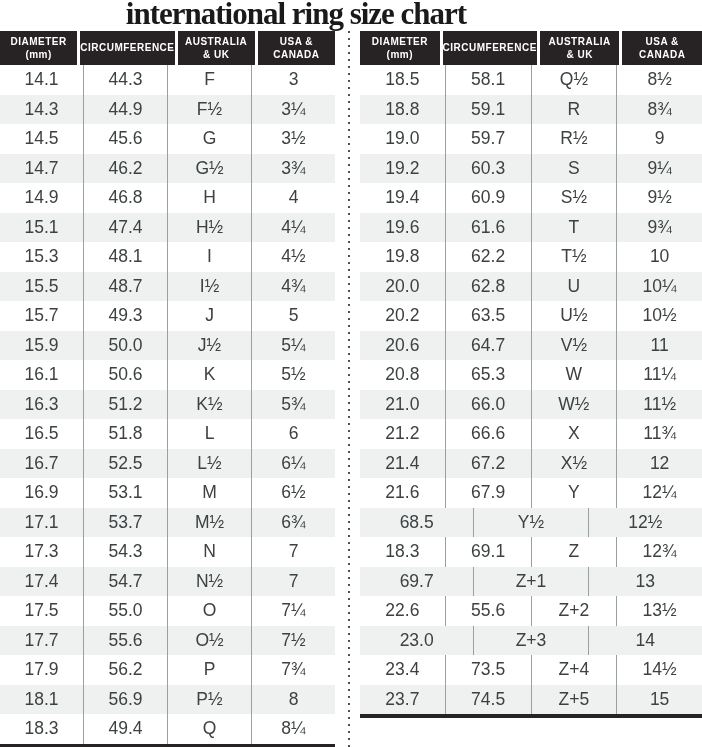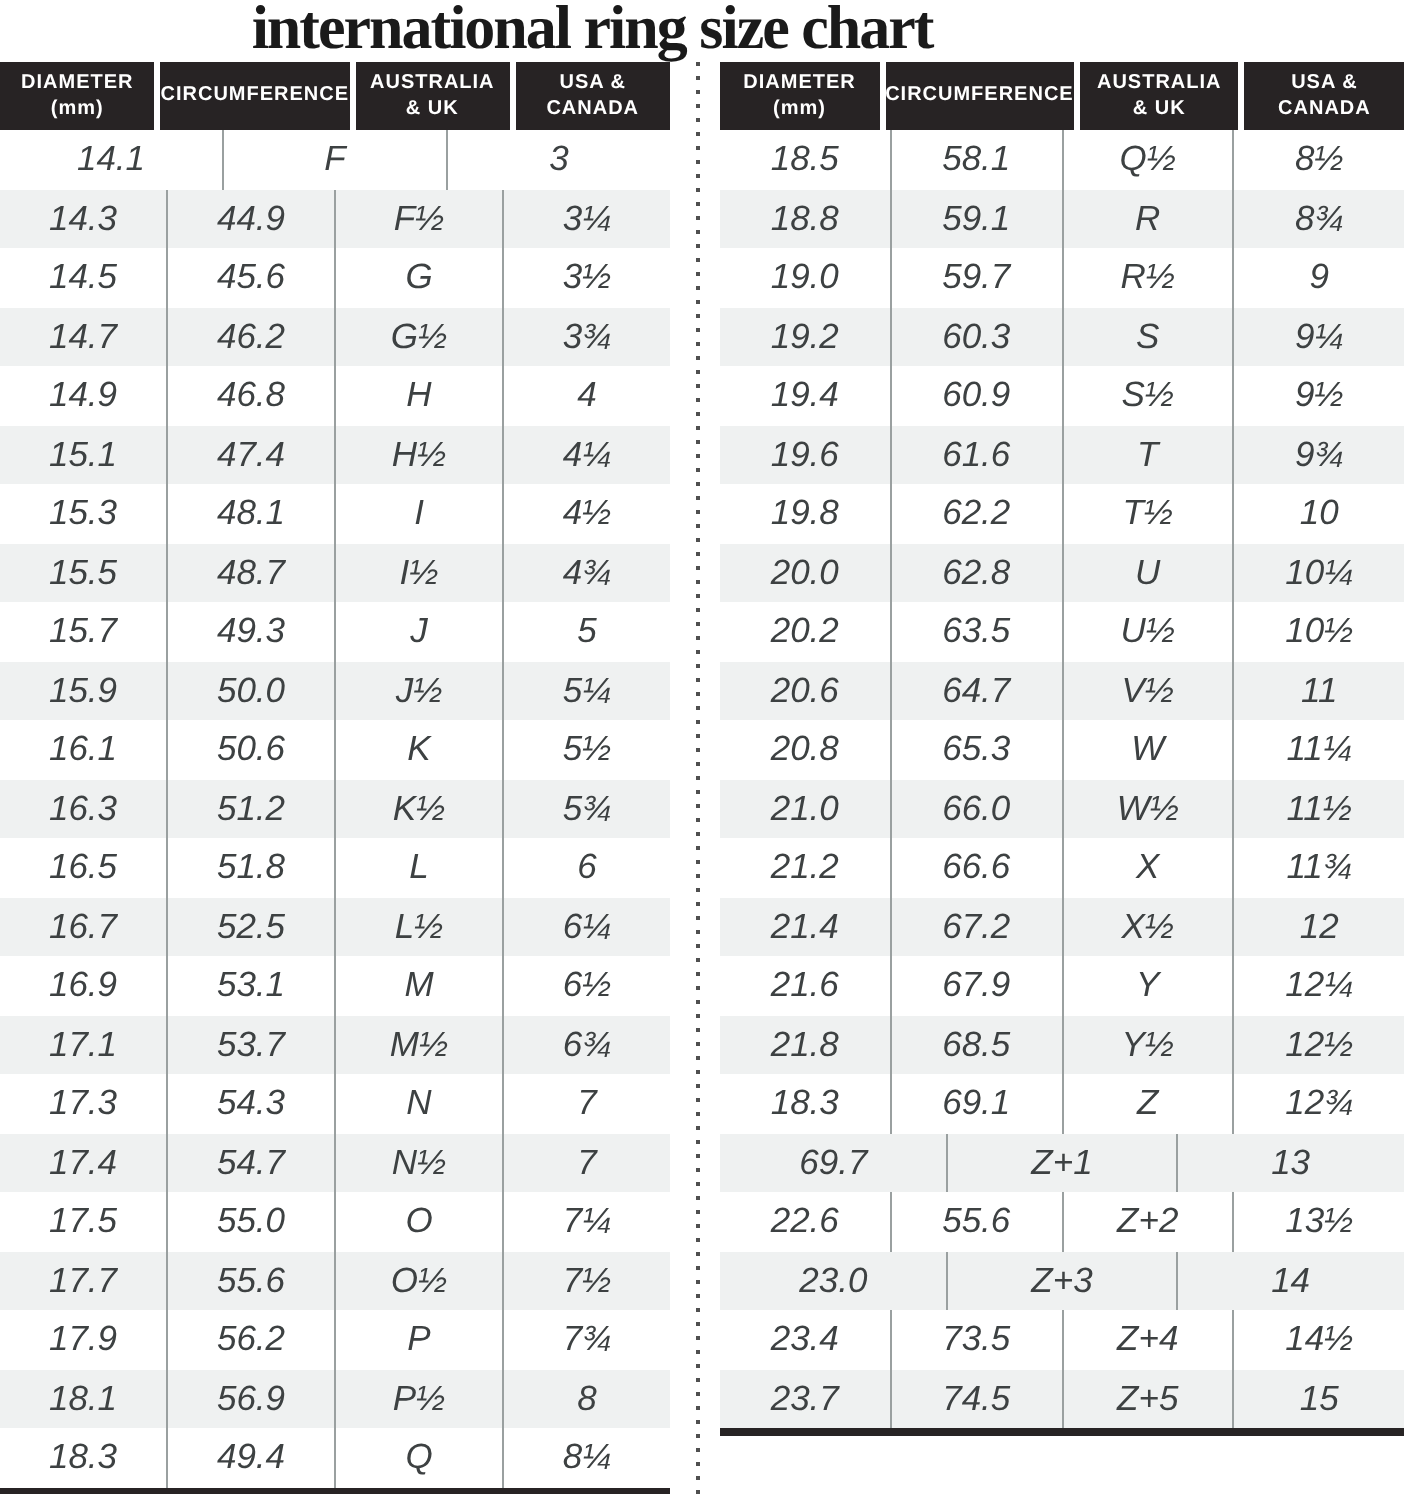--- a/index.html
+++ b/index.html
@@ -34,41 +34,39 @@
   }
   .ring-table {
     position:absolute;
     top:31px;
   }
   .ring-table.left  { left:0;     width:335px; }
   .ring-table.right { left:360px; width:342px; }
   .thead {
     display:flex;
     height:34px;
-    justify-content:flex-end;
   }
   .th {
     flex:1;
     background:var(--header-bg);
     color:var(--header-text);
     display:flex;
     flex-direction:column;
     align-items:center;
     justify-content:center;
     font-weight:bold;
     font-size:10px;
     line-height:1.35;
     letter-spacing:0.5px;
     text-align:center;
   }
   .th + .th { margin-left:3px; }
   .tbody .row {
     display:flex;
     height:29.5px;
-    font-style:italic;
   }
   .tbody .row:nth-child(even) { background:var(--row-stripe); }
   .tbody .cell {
     flex:1;
     display:flex;
     align-items:center;
     justify-content:center;
     font-size:17.5px;
     color:var(--body-text);
   }
@@ -112,20 +110,21 @@
       <span>&amp; UK</span>
     </div>
     <div class="th">
       <span>USA &amp;</span>
       <span>CANADA</span>
     </div>
   </div>
   <div class="tbody">
       <div class="row">
         <div class="cell">14.1</div>
+        <div class="cell">44.3</div>
         <div class="cell">F</div>
         <div class="cell">3</div>
       </div>
       <div class="row">
         <div class="cell">14.3</div>
         <div class="cell">44.9</div>
         <div class="cell">F½</div>
         <div class="cell">3¼</div>
       </div>
       <div class="row">
@@ -364,21 +363,20 @@
         <div class="cell">X½</div>
         <div class="cell">12</div>
       </div>
       <div class="row">
         <div class="cell">21.6</div>
         <div class="cell">67.9</div>
         <div class="cell">Y</div>
         <div class="cell">12¼</div>
       </div>
       <div class="row">
-        <div class="cell">21.8</div>
         <div class="cell">68.5</div>
         <div class="cell">Y½</div>
         <div class="cell">12½</div>
       </div>
       <div class="row">
         <div class="cell">18.3</div>
         <div class="cell">69.1</div>
         <div class="cell">Z</div>
         <div class="cell">12¾</div>
       </div>

